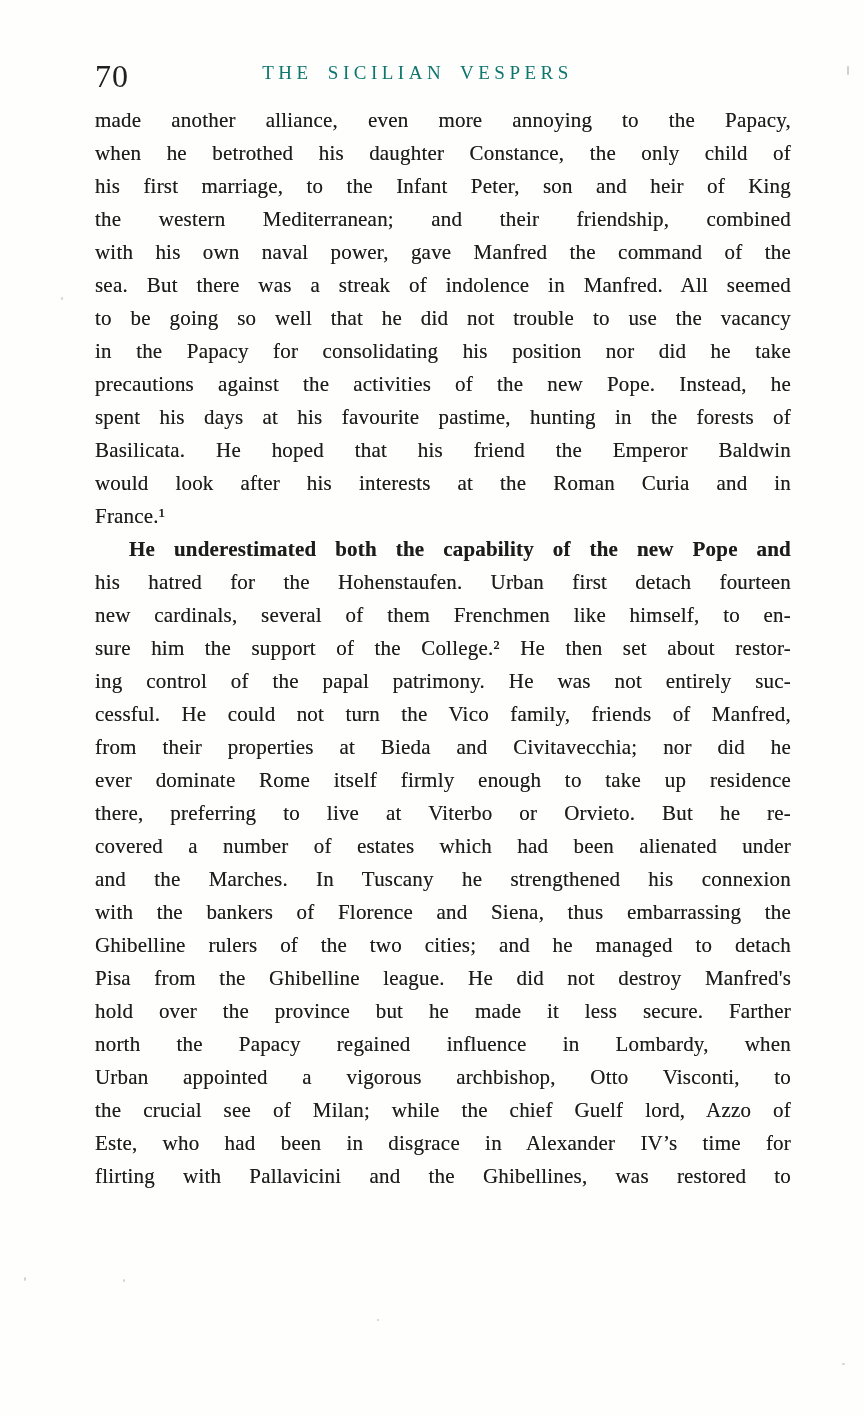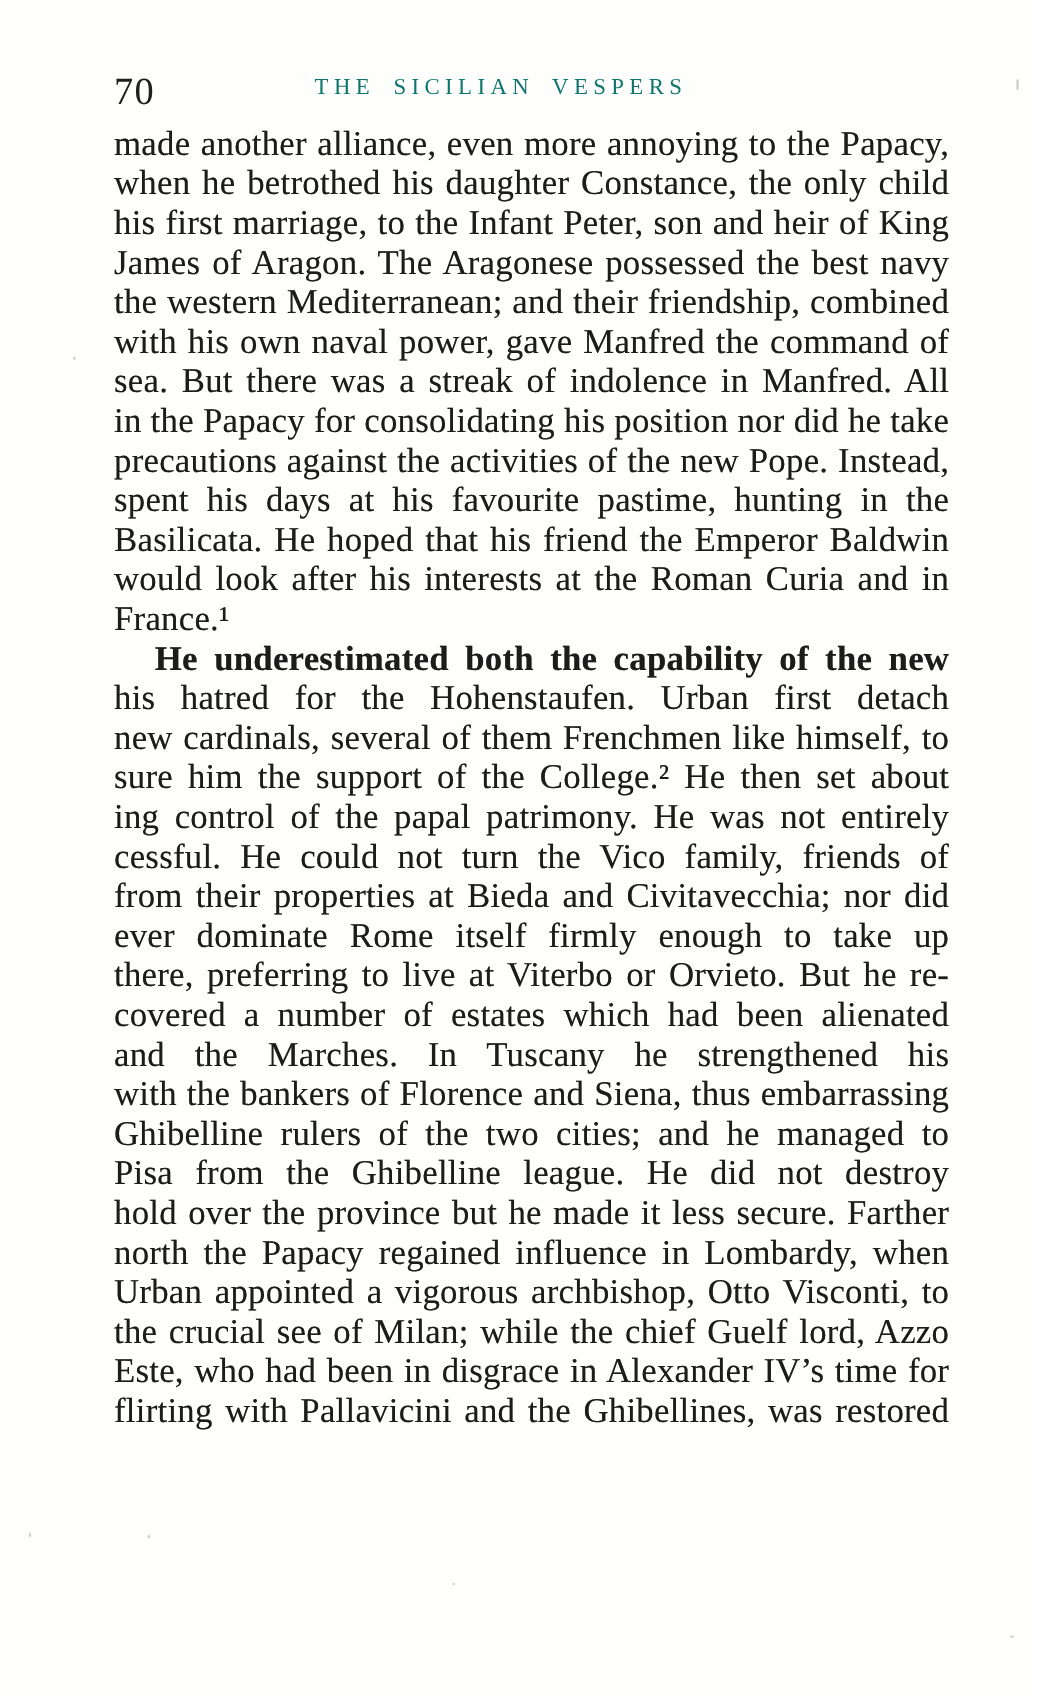--- a/index.html
+++ b/index.html
@@ -48,21 +48,21 @@
   .page-body {
     position: absolute;
     top: 104px;
     left: 95px;
     width: 696px;
   }
   .paragraph { margin: 0; padding: 0; }
   .line {
     height: 33px;
     line-height: 33px;
-    font-size: 29px;
+    font-size: 21px;
     letter-spacing: 0.2px;
     text-align: justify;
     text-align-last: justify;
     white-space: nowrap; 
     color: #1c1c1c;
     text-shadow: 0 0 0.5px rgba(20,20,20,0.55);
   }
   
   .line { white-space: normal; overflow: hidden; }
   .line.indent { text-indent: 34px; font-weight: bold; }
@@ -84,24 +84,24 @@
   <div class="page-header">
     <span class="page-number">70</span>
     <span class="running-title">THE SICILIAN VESPERS</span>
   </div>
 
   <div class="page-body">
       <div class="paragraph">
         <div class="line">made another alliance, even more annoying to the Papacy,</div>
         <div class="line">when he betrothed his daughter Constance, the only child of</div>
         <div class="line">his first marriage, to the Infant Peter, son and heir of King</div>
-        <div class="line">James of Aragon. The Aragonese possessed the best navy in</div>
         <div class="line">the western Mediterranean; and their friendship, combined</div>
         <div class="line">with his own naval power, gave Manfred the command of the</div>
         <div class="line">sea. But there was a streak of indolence in Manfred. All seemed</div>
+        <div class="line">to be going so well that he did not trouble to use the vacancy</div>
         <div class="line">in the Papacy for consolidating his position nor did he take</div>
         <div class="line">precautions against the activities of the new Pope. Instead, he</div>
         <div class="line">spent his days at his favourite pastime, hunting in the forests of</div>
         <div class="line">Basilicata. He hoped that his friend the Emperor Baldwin</div>
         <div class="line">would look after his interests at the Roman Curia and in</div>
         <div class="line flush">France.¹</div>
       </div>
       <div class="paragraph">
         <div class="line indent">He underestimated both the capability of the new Pope and</div>
         <div class="line">his hatred for the Hohenstaufen. Urban first detach fourteen</div>

